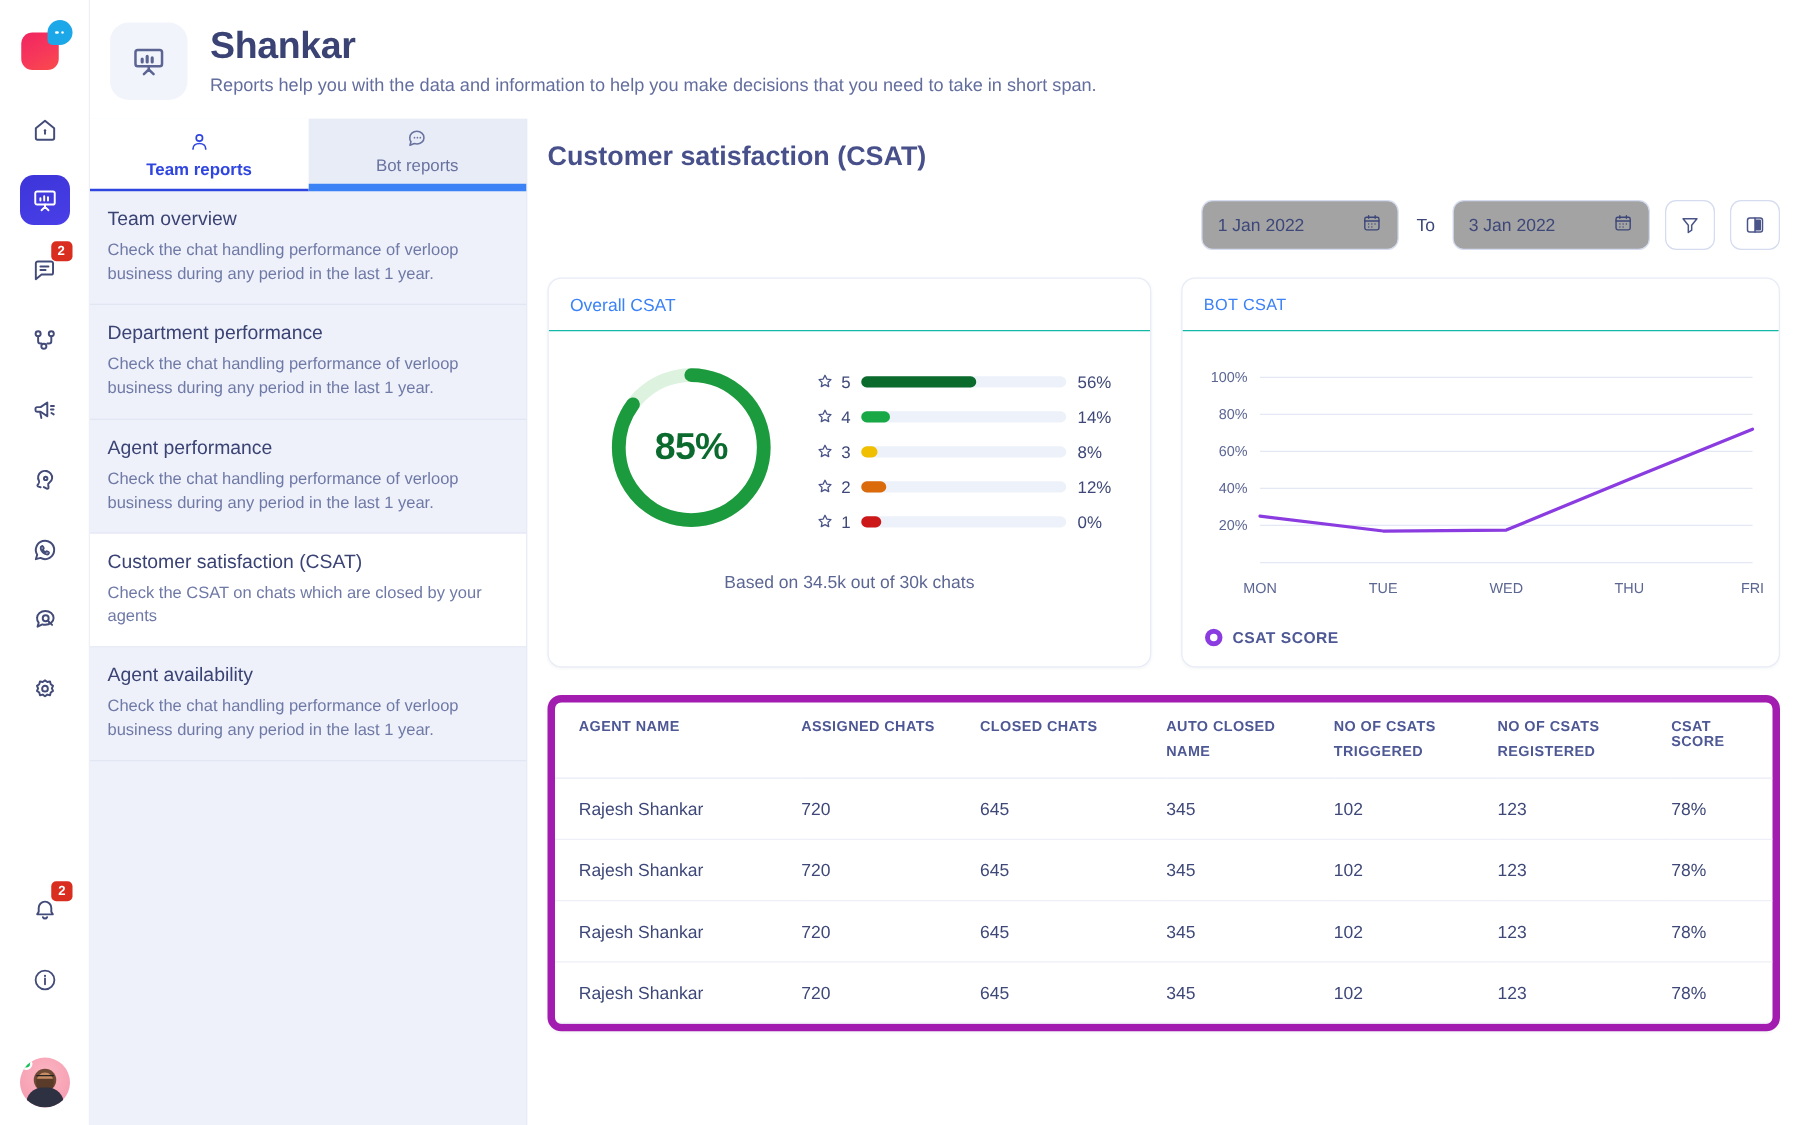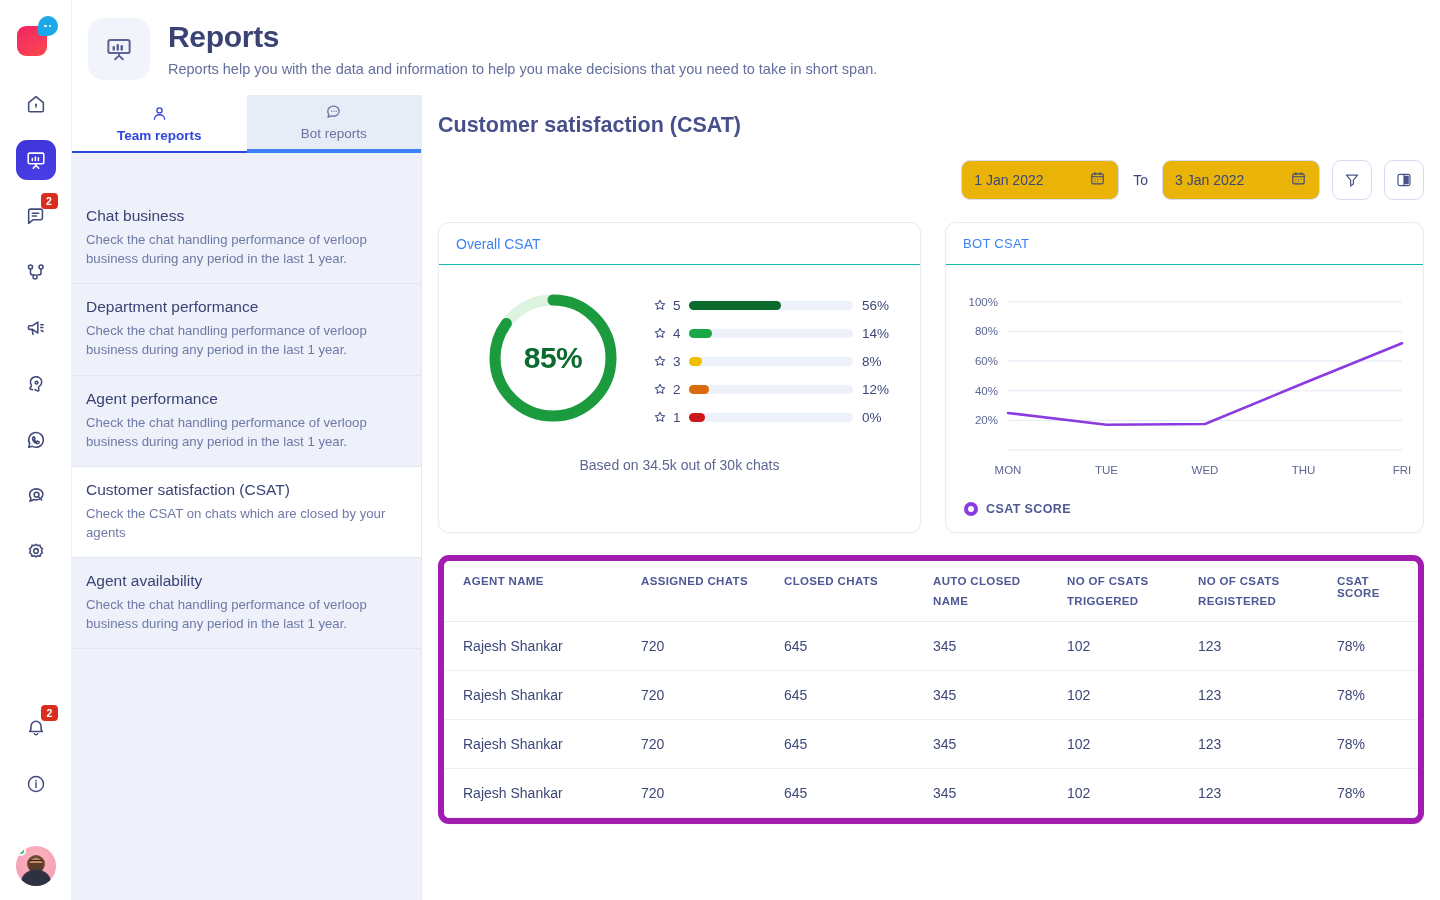--- a/index.html
+++ b/index.html
@@ -77,27 +77,27 @@
   }
   .pg-text { margin-left:18px; padding-top:2px; }
   .pg-title { font-size:30px; font-weight:700; color:#3A4374; letter-spacing:-.3px; }
   .pg-sub { font-size:14.5px; color:#646E9E; margin-top:7px; }
 
   .body-row { flex:1; display:flex; min-height:0; }
 
   
   .lpanel {
     width:350px; min-width:350px; border-right:1px solid #E4E9F5;
-    background:#EEF1FA; display:flex; flex-direction:column;gap:40px;
+    background:#EEF1FA; display:flex; flex-direction:column;
   }
   .tabs { display:flex; height:58px; }
   .tab {
     flex:1; display:flex; flex-direction:column; align-items:center; justify-content:center;
     gap:3px; cursor:pointer; font-size:13.5px; color:#69739F; background:#E8ECF7;
-    border-bottom:4px solid #3b82f6; position:relative;
+    border-bottom:6px solid #3b82f6; position:relative;
   }
   .tab.active { background:#fff; color:#2F45E0; font-weight:700; border-bottom:none; }
   .tab.active:after {
     content:""; position:absolute; left:0; right:0; bottom:0; height:2.5px; background:#2F45E0;
   }
   .rlist { flex:1; overflow:hidden; }
   .ritem {
     padding:14px 20px 15px 14px; border-bottom:1px solid #E1E6F3; cursor:pointer;
   }
   .ritem.active { background:#fff; }
@@ -105,21 +105,21 @@
   .ritem p { font-size:13.2px; line-height:1.45; color:#6F79A6; }
 
   
   .main { flex:1; min-width:0; padding:0 16px 0 16px; overflow:hidden; background:#fff; }
   .main-title { font-size:21.5px; font-weight:700; color:#47508A; margin:18px 0 0 0; }
 
   .ctrls { display:flex; align-items:center; justify-content:flex-end; gap:12px; margin-top:22px; }
   .dtbox {
     width:158px; height:40px; border:1px solid #D5DCEF; border-radius:9px;
     display:flex; align-items:center; justify-content:space-between;
-    padding:0 12px; font-size:14px; color:#3D4779; cursor:pointer; background:#eab308;
+    padding:0 12px; font-size:14px; color:#3D4779; cursor:pointer; background:#a3a3a3;
   }
   .to { font-size:14px; color:#3D4779; padding:0 2px; }
   .sqbtn {
     width:40px; height:40px; border:1px solid #D5DCEF; border-radius:9px; background:#fff;
     display:flex; align-items:center; justify-content:center; color:#4A5489; cursor:pointer;
   }
 
   .cards { display:flex; gap:24px; margin-top:22px; }
   .card {
     background:#fff; border:1px solid #E8ECF7; border-radius:11px;
@@ -291,21 +291,21 @@
 
     <div class="pg-head">
       <div class="pg-icon">
         <svg width="30" height="30" viewBox="0 0 24 24" fill="none" stroke="currentColor" stroke-width="1.6" stroke-linecap="round" stroke-linejoin="round">
             <rect x="3.5" y="4.8" width="17" height="10.4" rx="1.5"></rect>
             <path d="M7.8 12.4v-1.8M11 12.4V8.9M14.2 12.4v-2.6" stroke-width="2"></path>
             <path d="M12 15.2v2.1M8.9 20.2 12 17.3l3.1 2.9"></path>
           </svg>
       </div>
       <div class="pg-text">
-        <div class="pg-title">Reports</div>
+        <div class="pg-title">Shankar</div>
         <div class="pg-sub">Reports help you with the data and information to help you make decisions that you need to take in short span.</div>
       </div>
     </div>
 
     <div class="body-row">
 
       <div class="lpanel">
         <div class="tabs">
           <div class="tab active">
             <span>
@@ -324,21 +324,21 @@
                   <circle cx="12.6" cy="11.5" r=".95" fill="currentColor" stroke="none"></circle>
                   <circle cx="15.9" cy="11.5" r=".95" fill="currentColor" stroke="none"></circle>
                 </svg>
             </span>
             <span>Bot reports</span>
           </div>
         </div>
 
         <div class="rlist">
           <div class="ritem">
-            <h4>Chat business</h4>
+            <h4>Team overview</h4>
             <p>Check the chat handling performance of verloop business during any period in the last 1 year.</p>
           </div>
           <div class="ritem">
             <h4>Department performance</h4>
             <p>Check the chat handling performance of verloop business during any period in the last 1 year.</p>
           </div>
           <div class="ritem">
             <h4>Agent performance</h4>
             <p>Check the chat handling performance of verloop business during any period in the last 1 year.</p>
           </div>

